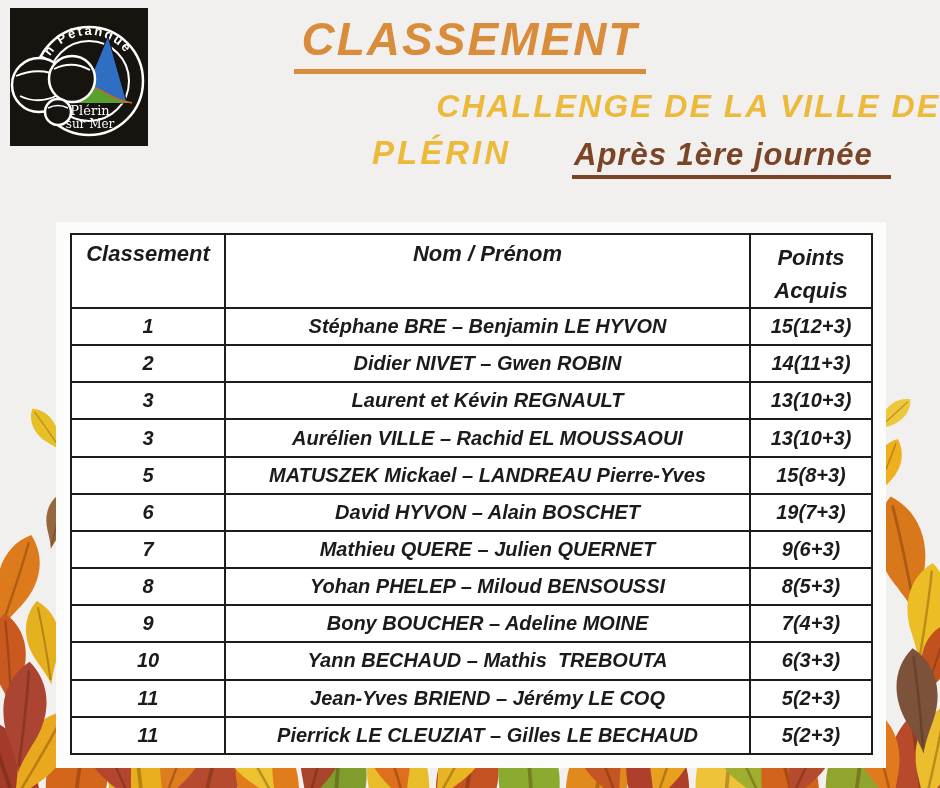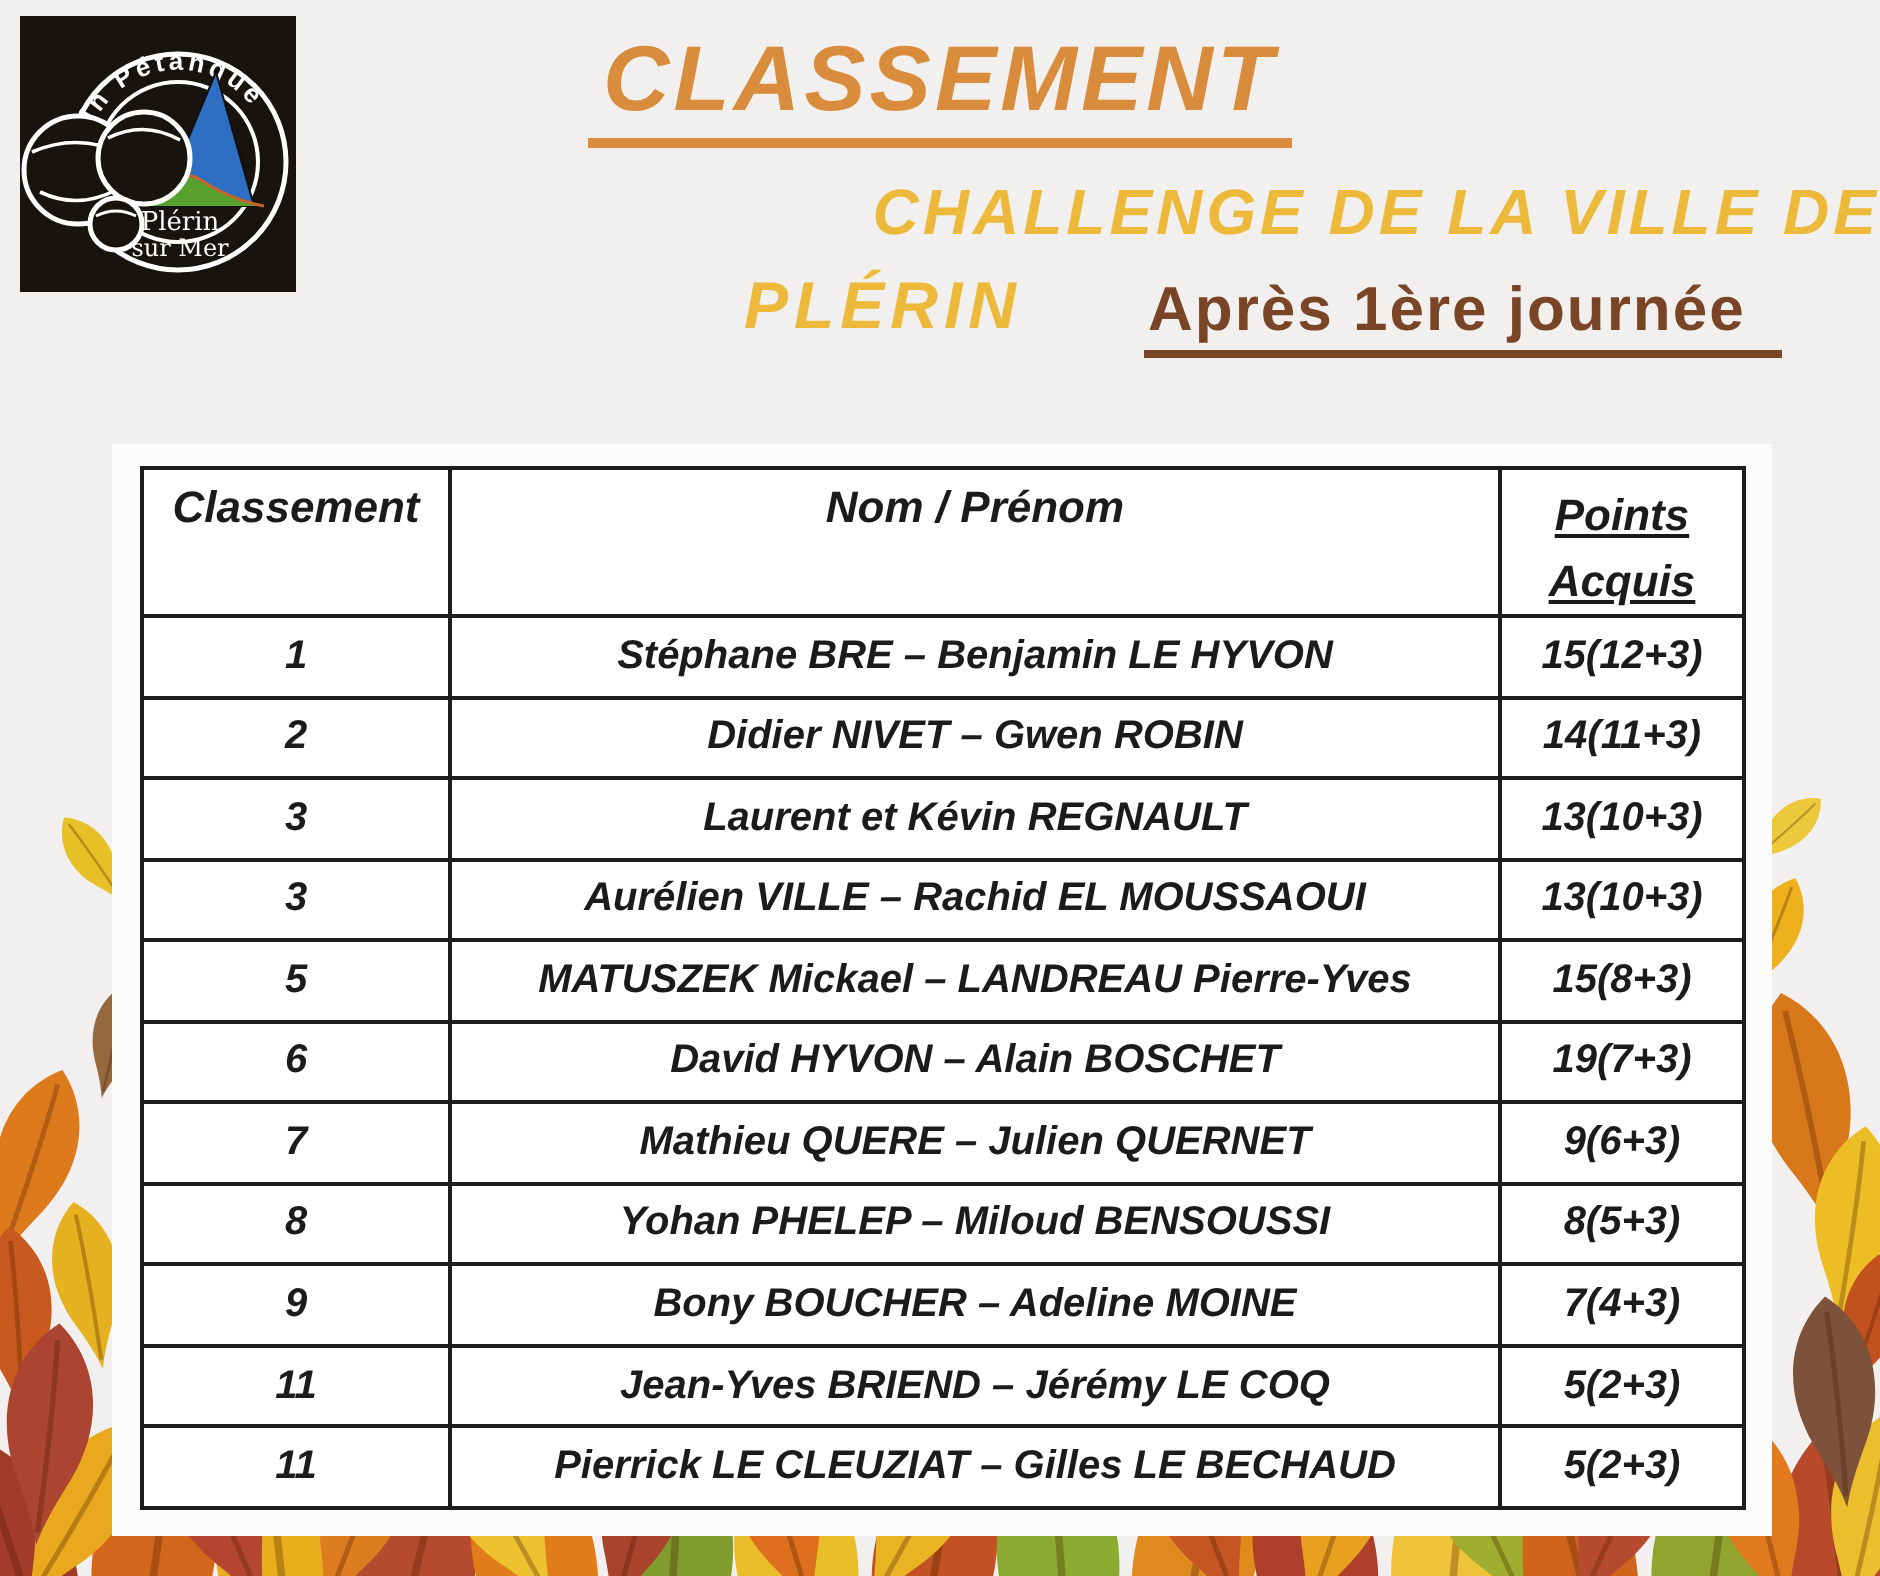--- a/index.html
+++ b/index.html
@@ -18,34 +18,34 @@
   
   .title-wrap{position:absolute;left:0;top:12px;width:940px;text-align:center;}
   .title{display:inline-block;font-size:46px;font-weight:800;font-style:italic;
          color:#d98c3b;letter-spacing:2px;border-bottom:5px solid #d98c3b;
          padding:0 8px 3px 8px;}
   .subtitle1{position:absolute;left:0;top:88px;width:940px;text-align:right;
          font-size:32px;font-weight:800;font-style:italic;color:#ecb93b;letter-spacing:2px;}
   .subtitle2{position:absolute;left:372px;top:134px;
          font-size:33px;font-weight:800;font-style:italic;color:#ecb93b;letter-spacing:3px;}
   .annotation{position:absolute;left:572px;top:137px;
-         font-size:31px;font-weight:700;color:#7a4526;letter-spacing:1px;
+         font-size:31px;font-weight:700;font-style:italic;color:#7a4526;letter-spacing:1px;
          border-bottom:4px solid #7a4526;padding:0 18px 2px 2px;}
 
   
   table.rank{position:absolute;left:70px;top:233px;width:801px;height:522px;
          border-collapse:collapse;table-layout:fixed;background:#fff;
          font-style:italic;font-weight:bold;color:#1b1b1b;}
   table.rank th,table.rank td{border:2px solid #1d1d1d;padding:0;text-align:center;
          overflow:hidden;}
   table.rank thead tr{height:74px;}
   table.rank th{vertical-align:top;font-size:22px;padding-top:6px;}
   table.rank td{font-size:20px;white-space:pre;}
   td.rank-col,td.pts-col{font-size:21px;}
-  .hdr2{line-height:1.5;text-decoration:underline;}
+  .hdr2{line-height:1.5;}
 </style>
 </head>
 <body>
 
 <div id="stage">
 
   <svg id="leaves" aria-hidden="true">
     <defs>
       <g id="lf">
         <path d="M0,-52 C20,-36 27,-8 13,22 C6,36 2,46 0,54 C-2,46 -6,36 -13,22 C-27,-8 -20,-36 0,-52 Z"></path>
@@ -187,20 +187,25 @@
         <td class="rank-col">8</td>
         <td>Yohan PHELEP – Miloud BENSOUSSI</td>
         <td class="pts-col">8(5+3)</td>
       </tr>
       <tr>
         <td class="rank-col">9</td>
         <td>Bony BOUCHER – Adeline MOINE</td>
         <td class="pts-col">7(4+3)</td>
       </tr>
       <tr>
+        <td class="rank-col">10</td>
+        <td>Yann BECHAUD – Mathis  TREBOUTA</td>
+        <td class="pts-col">6(3+3)</td>
+      </tr>
+      <tr>
         <td class="rank-col">11</td>
         <td>Jean-Yves BRIEND – Jérémy LE COQ</td>
         <td class="pts-col">5(2+3)</td>
       </tr>
       <tr>
         <td class="rank-col">11</td>
         <td>Pierrick LE CLEUZIAT – Gilles LE BECHAUD</td>
         <td class="pts-col">5(2+3)</td>
       </tr>
     </tbody>

